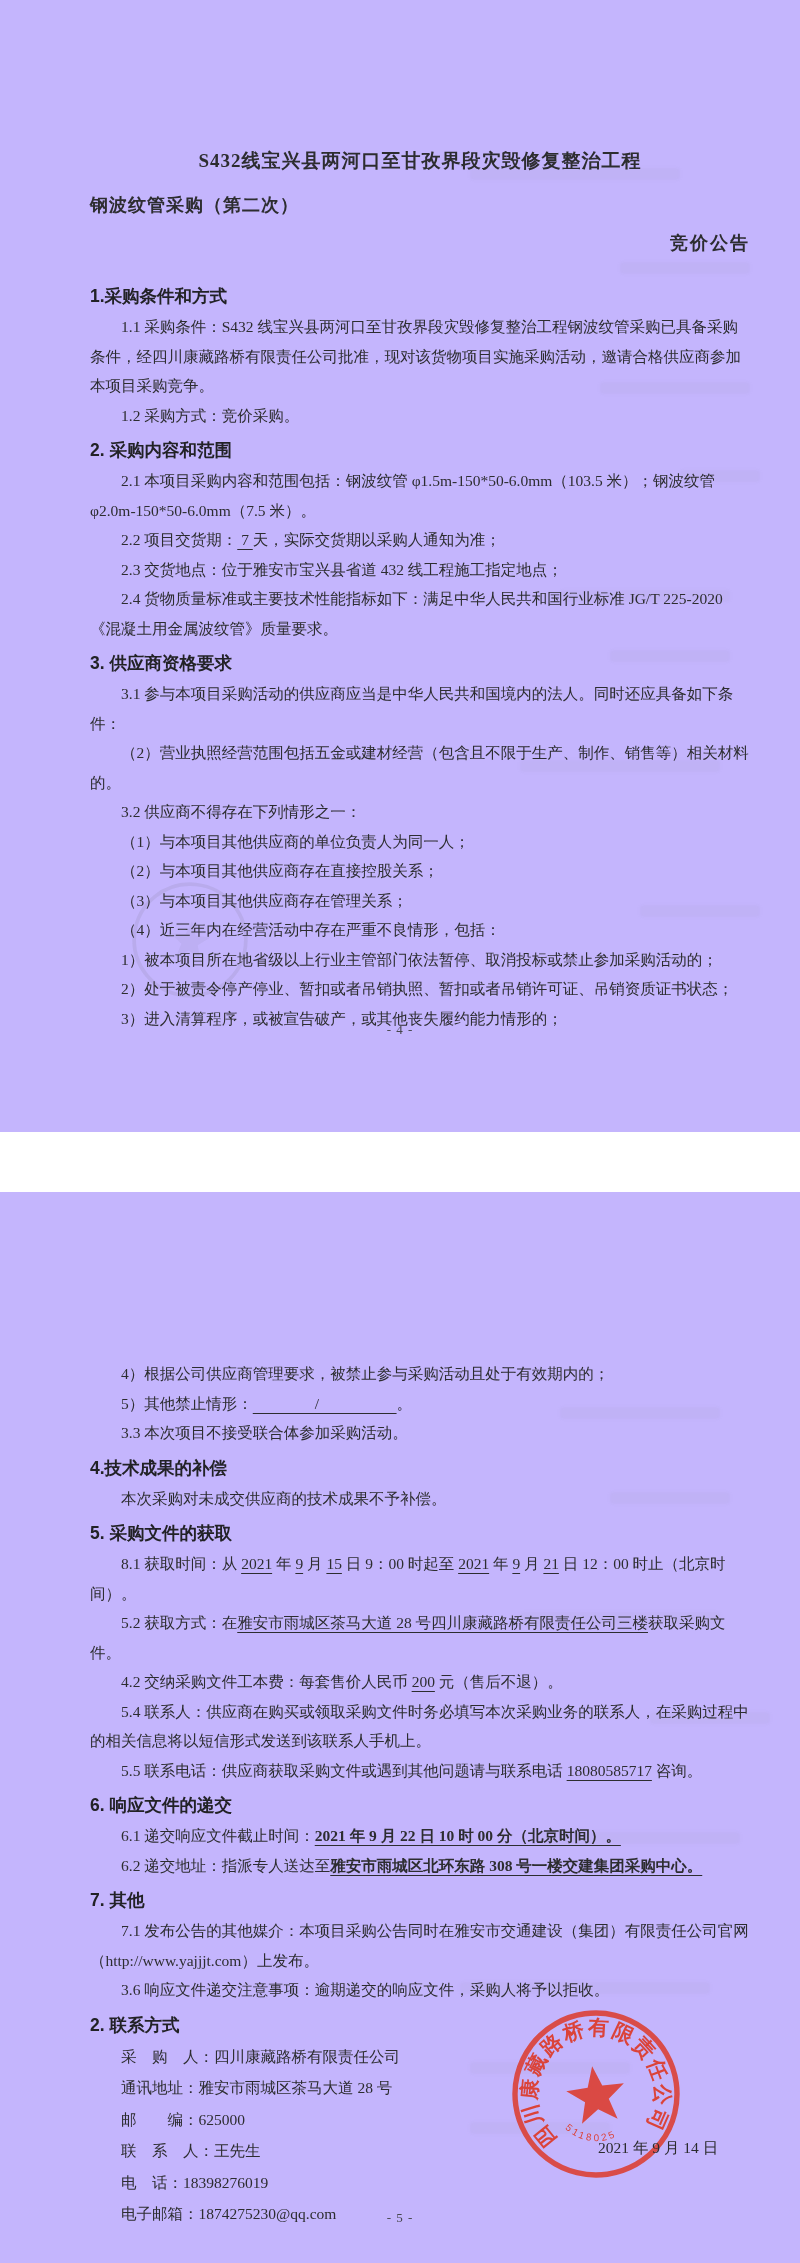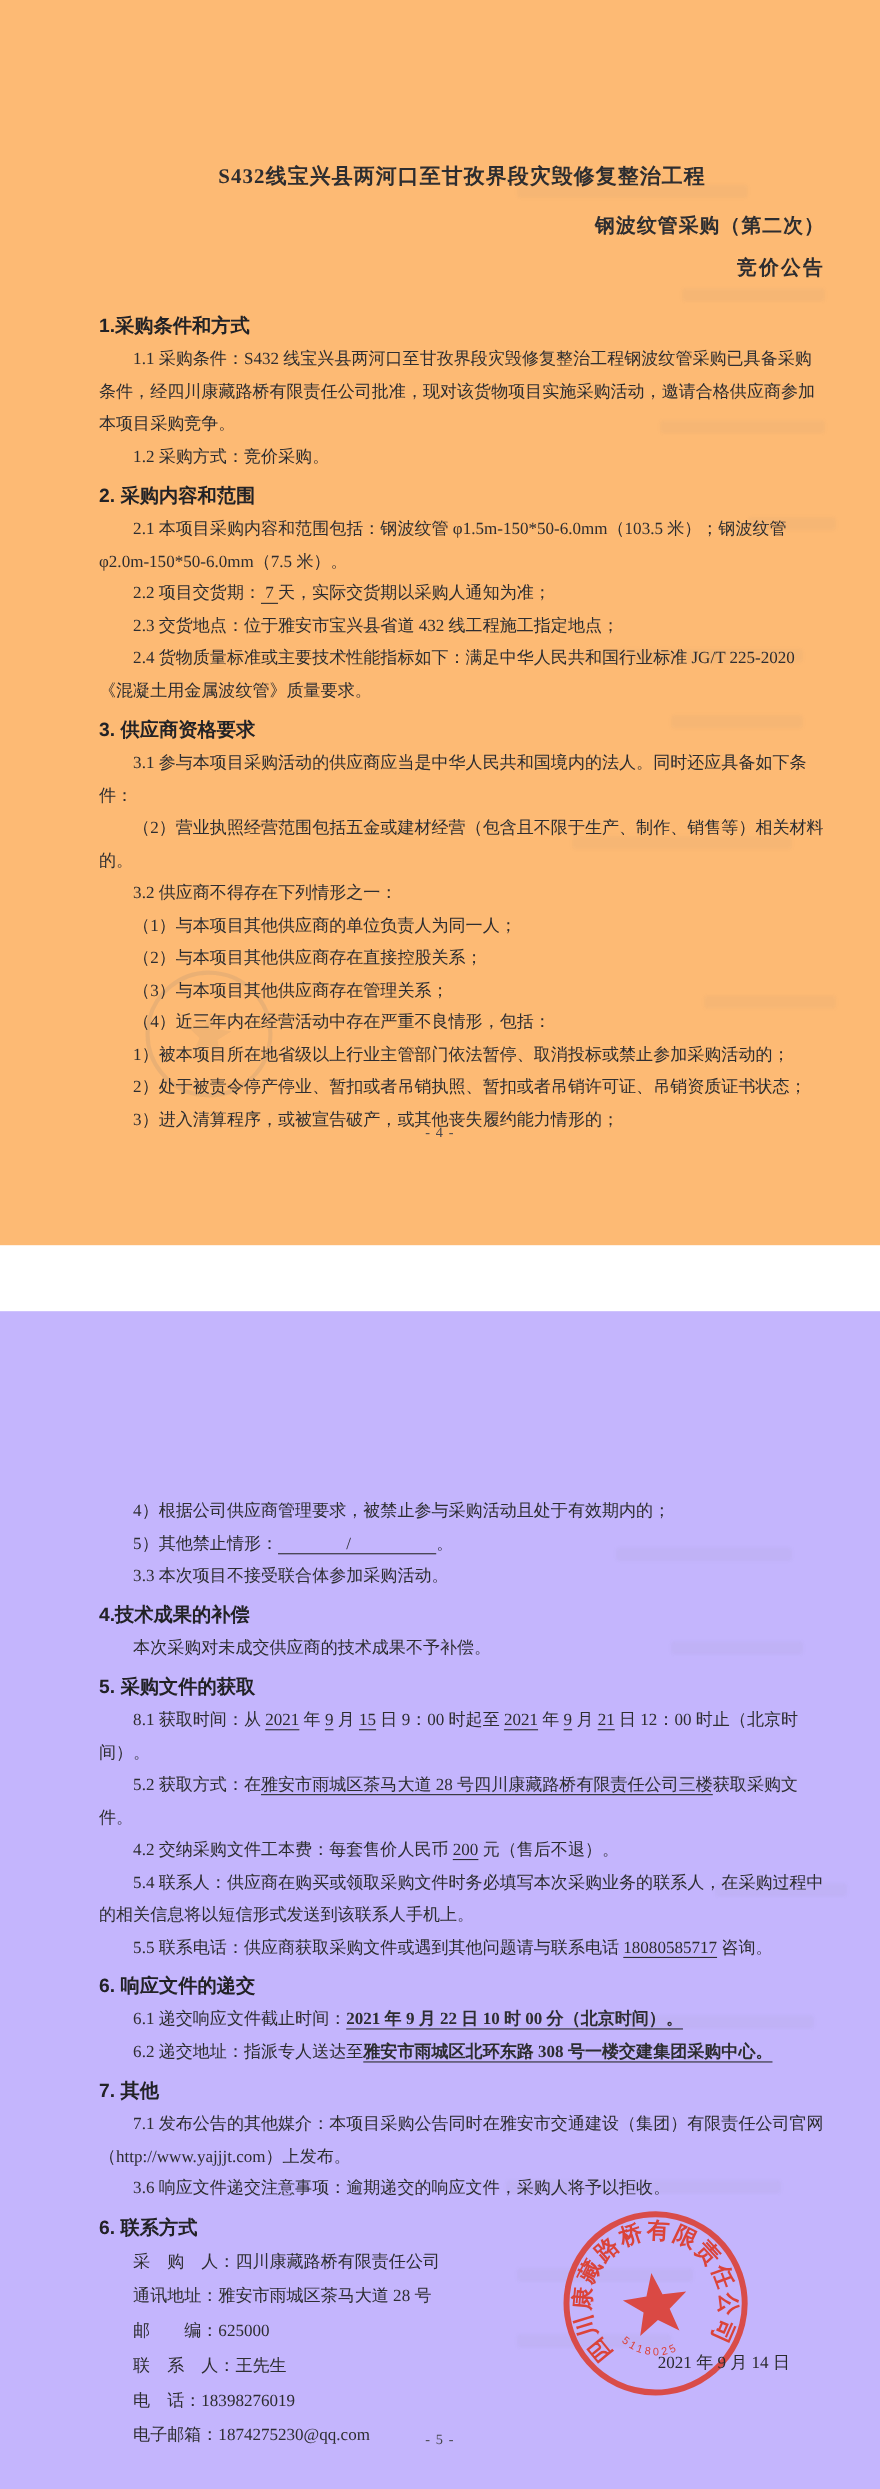--- a/index.html
+++ b/index.html
@@ -1,25 +1,25 @@
 <!DOCTYPE html>
 <html><head>
 <meta charset="utf-8">
 <style>
   html,body{margin:0;padding:0;background:#ffffff;}
   body{width:800px;height:2263px;position:relative;overflow:hidden;
        font-family:"Liberation Serif",serif;color:#2d2d30;}
   .page{position:absolute;left:0;width:800px;overflow:hidden;}
-  #page1{top:0;height:1132px;background:#fdba74;}
+  #page1{top:0;height:1132px;background:#c4b5fd;}
   #page2{top:1192px;height:1125px;background:#c4b5fd;}
   .content{position:absolute;left:90px;width:660px;}
   #page1 .content{top:146px;}
   #page2 .content{top:167px;}
   .title1{font-size:19px;font-weight:bold;text-align:center;line-height:30px;letter-spacing:1px;}
-  .title2{font-size:18px;font-weight:bold;text-align:right;line-height:30px;margin-top:14px;letter-spacing:1px;}
+  .title2{font-size:18px;font-weight:bold;text-align:left;line-height:30px;margin-top:14px;letter-spacing:1px;}
   .title3{font-size:18px;font-weight:bold;text-align:right;line-height:30px;margin-top:8px;letter-spacing:2px;}
   h2.sec{font-family:"Liberation Sans",sans-serif;font-size:17.5px;font-weight:700;
          color:#222226;line-height:28px;margin:6px 0 2px 0;}
   h2.first{margin-top:24px;}
   p.body{font-size:15.5px;line-height:29.5px;margin:0;text-indent:2em;}
   .u{text-decoration:underline;text-underline-offset:4px;}
   .b{font-weight:bold;}
   .contact-line{font-size:15.5px;line-height:31.5px;margin:0;text-indent:2em;}
   .page-number{position:absolute;left:0;width:800px;text-align:center;
                font-size:13px;color:#46464c;letter-spacing:1px;}
@@ -111,21 +111,21 @@
     <p class="body"><span>5.5 联系电话：供应商获取采购文件或遇到其他问题请与联系电话 </span><span class="u">18080585717</span><span> 咨询。</span></p>
 
     <h2 class="sec">6.  响应文件的递交</h2>
     <p class="body"><span>6.1 递交响应文件截止时间：</span><span class="u b">2021 年 9 月 22 日 10 时 00 分（北京时间）。</span></p>
     <p class="body"><span>6.2 递交地址：指派专人送达至</span><span class="u b">雅安市雨城区北环东路 308 号一楼交建集团采购中心。</span></p>
 
     <h2 class="sec">7.  其他</h2>
     <p class="body">7.1 发布公告的其他媒介：本项目采购公告同时在雅安市交通建设（集团）有限责任公司官网（http://www.yajjjt.com）上发布。</p>
     <p class="body">3.6 响应文件递交注意事项：逾期递交的响应文件，采购人将予以拒收。</p>
 
-    <h2 class="sec">6.  联系方式</h2>
+    <h2 class="sec">2.  联系方式</h2>
     <p class="contact-line">采　购　人：四川康藏路桥有限责任公司</p>
     <p class="contact-line">通讯地址：雅安市雨城区茶马大道 28 号</p>
     <p class="contact-line">邮　　编：625000</p>
     <p class="contact-line">联　系　人：王先生</p>
     <p class="contact-line">电　话：18398276019</p>
     <p class="contact-line">电子邮箱：1874275230@qq.com</p>
   </div>
 
   <svg class="stamp" viewBox="0 0 200 200">
     <defs>

